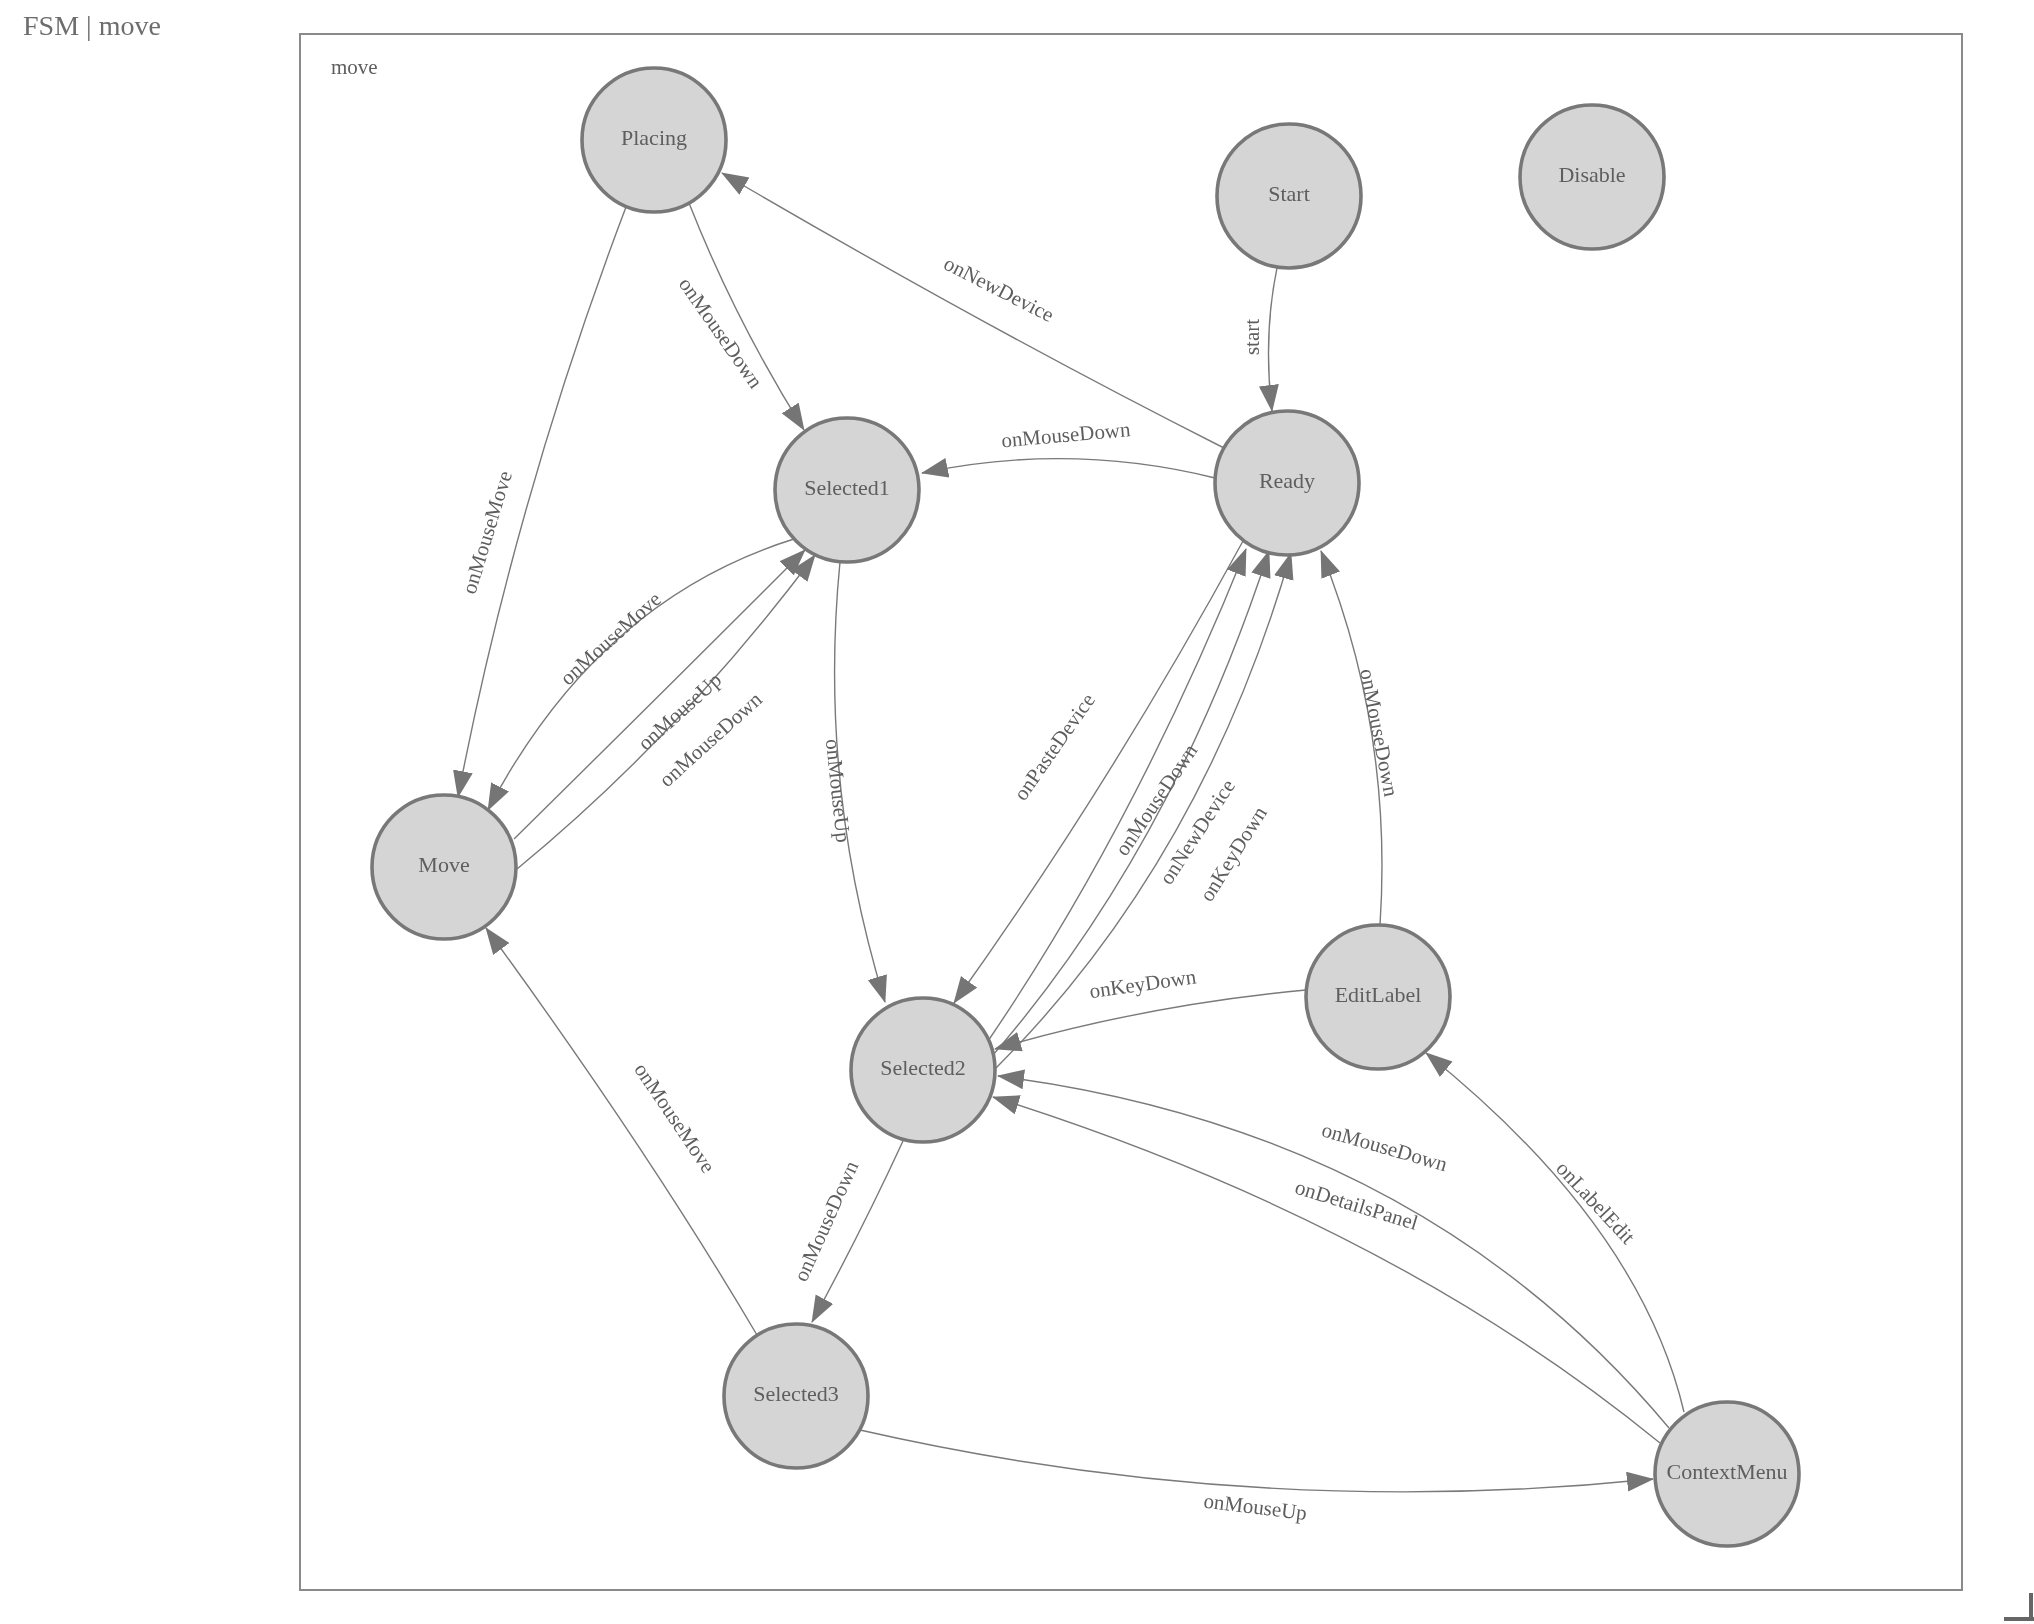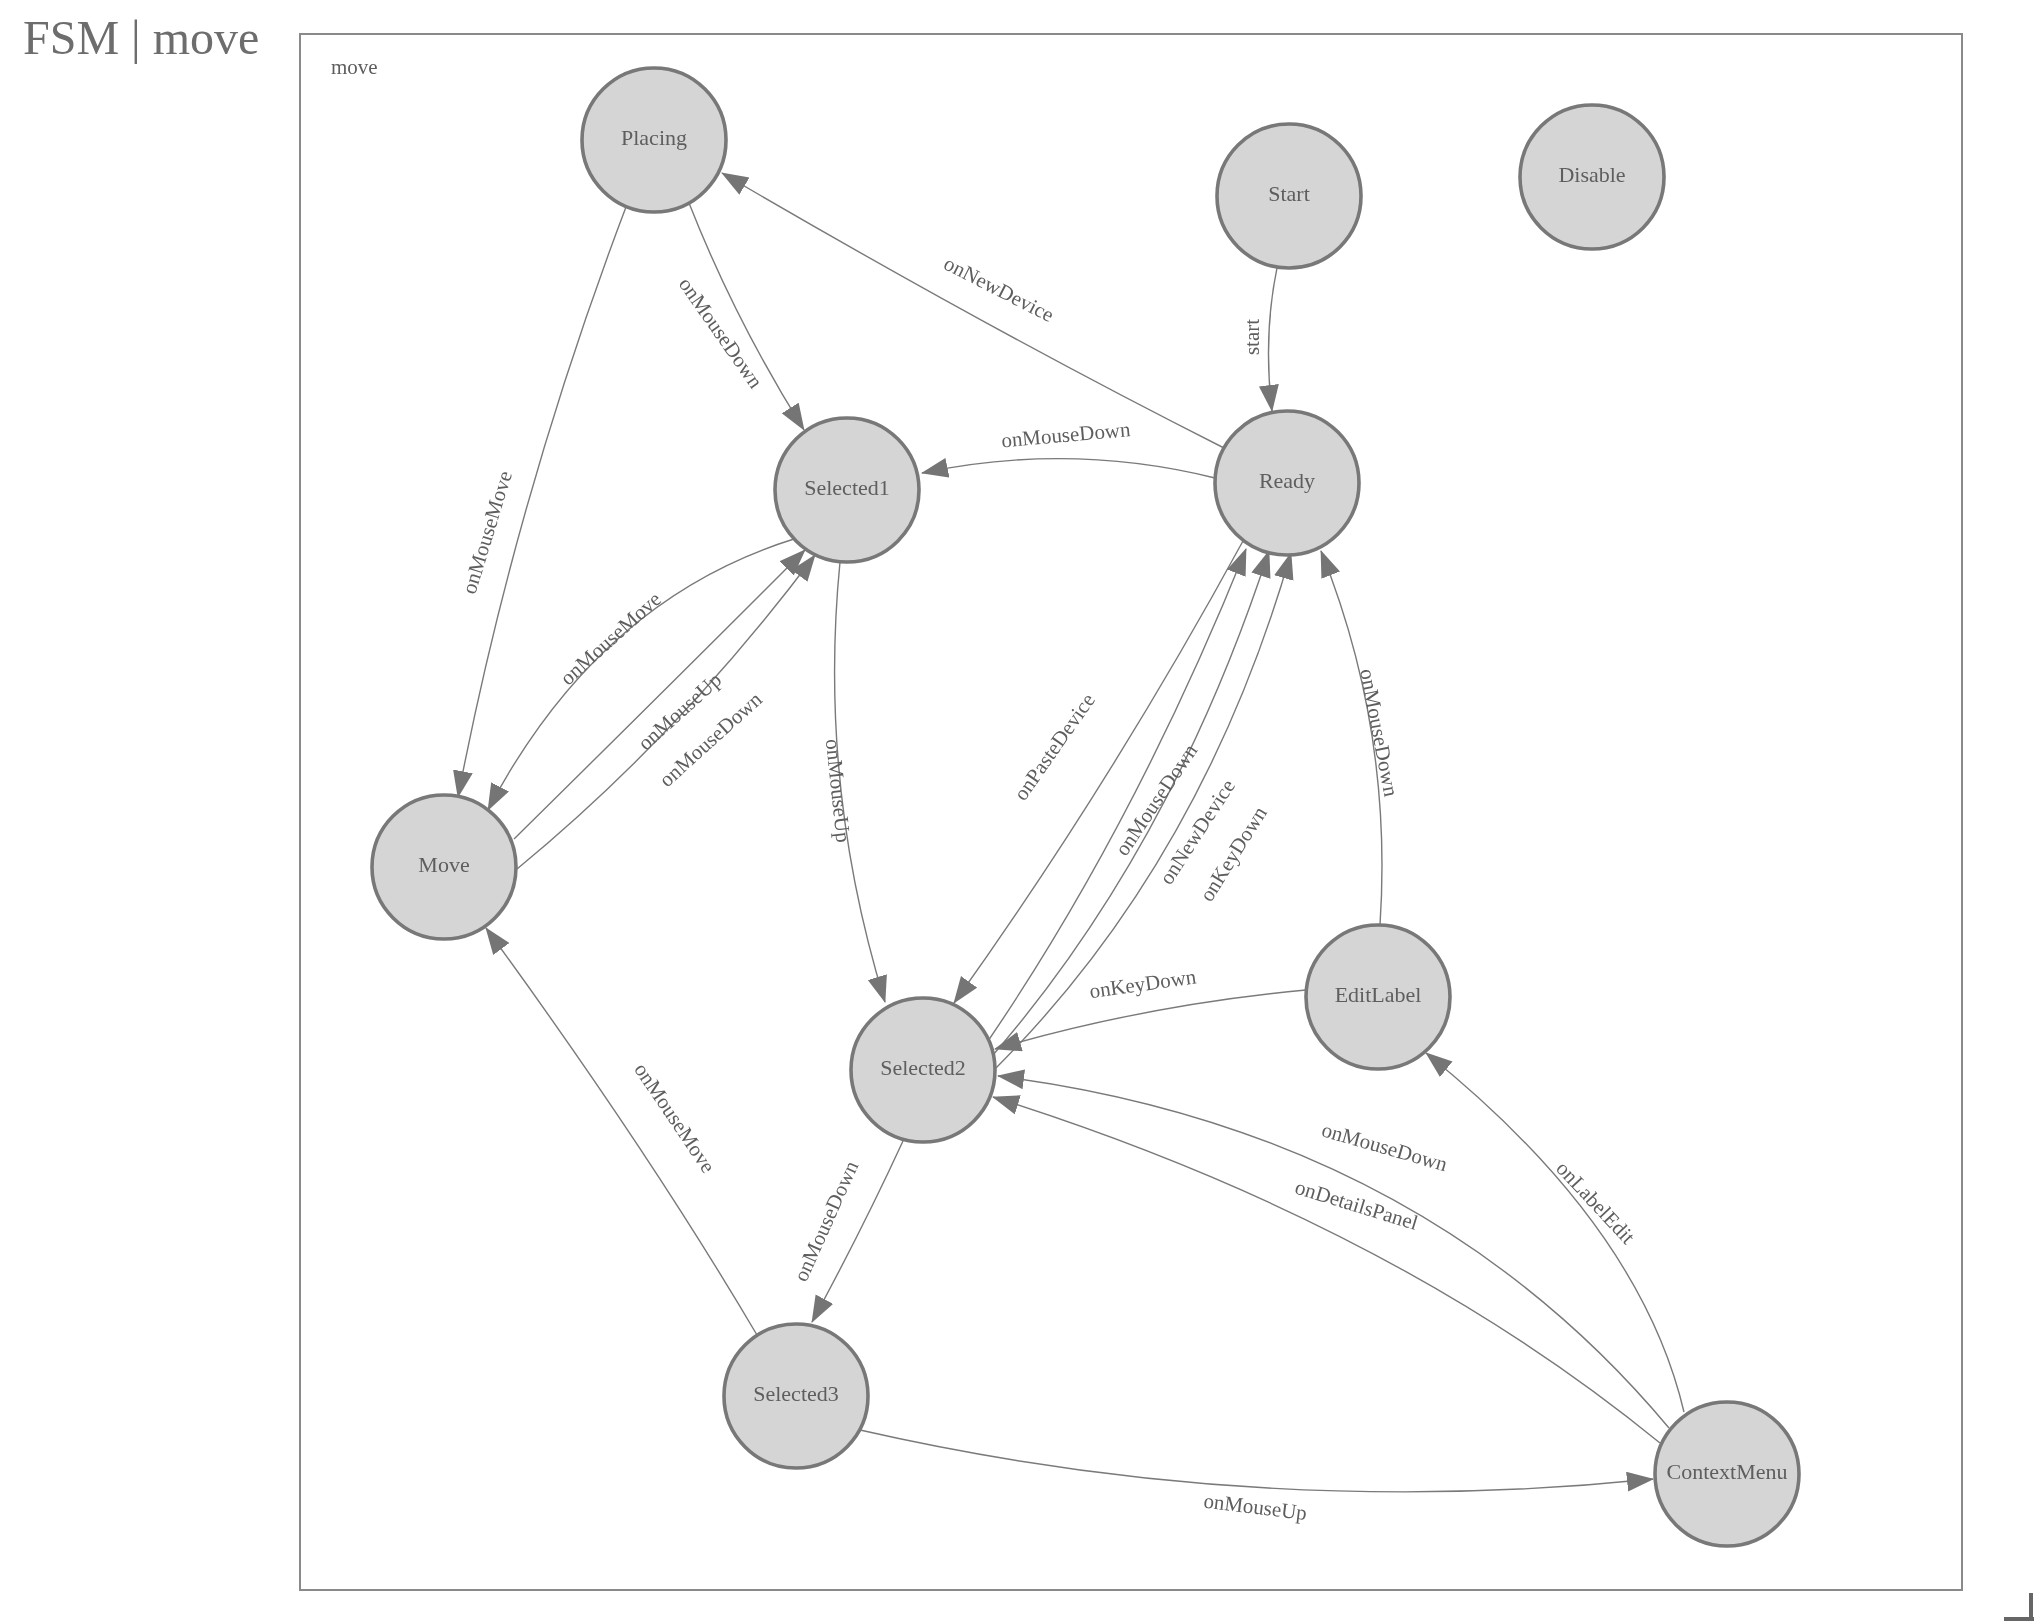--- a/index.html
+++ b/index.html
@@ -1,18 +1,18 @@
 <!DOCTYPE html>
 <html><head>
 <meta charset="utf-8">
 <style>
   html,body{margin:0;padding:0;background:#ffffff;}
   body{width:2034px;height:1624px;position:relative;overflow:hidden;
        font-family:"Liberation Serif","DejaVu Serif",serif;}
-  .page-title{position:absolute;left:23px;top:10px;font-size:48px;color:#6d6d6d;
+  .page-title{position:absolute;left:23px;top:10px;font-size:28px;color:#6d6d6d;
               font-family:"Liberation Serif","DejaVu Serif",serif;}
   .board{position:absolute;left:299px;top:33px;width:1660px;height:1554px;
          border:2px solid #8a8a8a;background:#ffffff;}
   .board-label{position:absolute;left:30px;top:20px;font-size:21px;color:#5e5e5e;}
   svg.fsm{position:absolute;left:0;top:0;width:2034px;height:1624px;}
   .node-circle{fill:#d5d5d5;stroke:#787878;stroke-width:3.6px;}
   .node-text{fill:#5e5e5e;font-size:22px;font-family:"Liberation Serif","DejaVu Serif",serif;}
   .edge-path{fill:none;stroke:#7a7a7a;stroke-width:1.4px;}
   .edge-text{fill:#5e5e5e;font-size:21px;font-family:"Liberation Serif","DejaVu Serif",serif;}
   .corner-h{position:absolute;left:2004px;top:1617px;width:30px;height:4px;background:#666;}

